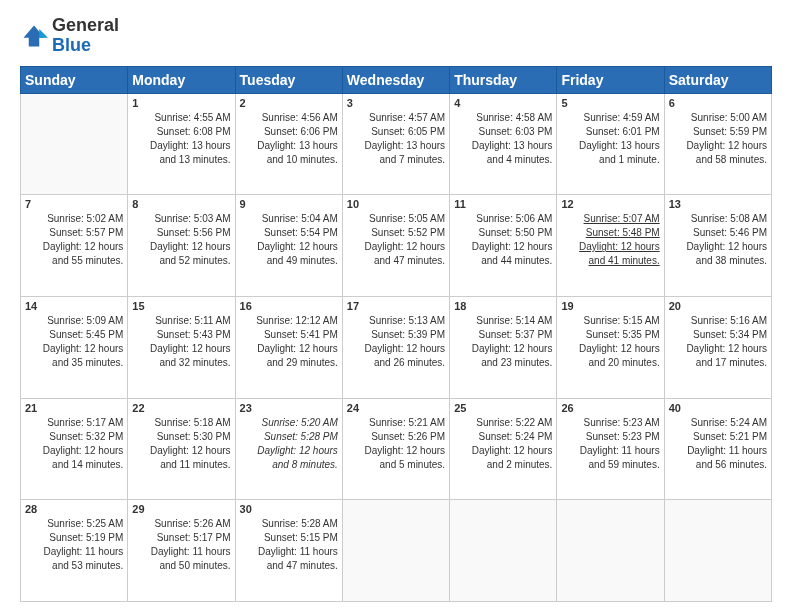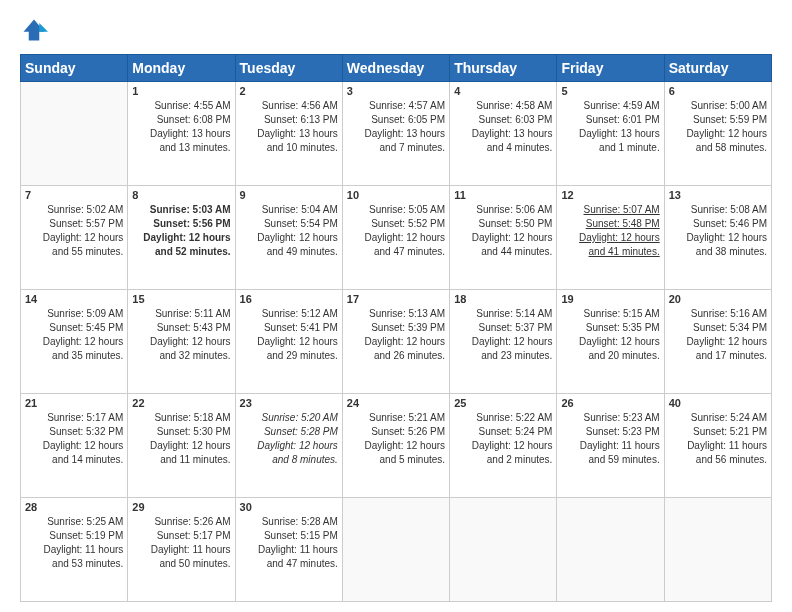--- a/index.html
+++ b/index.html
@@ -96,20 +96,24 @@
 <body>
 
 <div class="page">
   <div class="header">
     <div class="logo">
       <svg class="logo-icon" viewBox="0 0 32 32">
         <rect x="0" y="0" width="32" height="32" fill="none"></rect>
         <polygon points="16,4 28,18 22,18 22,28 10,28 10,18 4,18" fill="#2a6db5"></polygon>
         <polygon points="22,8 32,18 22,18" fill="#1a9ad4"></polygon>
       </svg>
+      <div class="logo-text">
+        <div>General</div>
+        <div class="blue">Blue</div>
+      </div>
     </div>
     <div class="title-block">
       <div class="month-title"></div>
       <div class="location"></div>
     </div>
   </div>
 
   <table class="calendar">
     <thead>
       <tr>
@@ -128,21 +132,21 @@
           <td>
             <span class="day-number">1</span>
             <div class="day-info" style="white-space: pre-line;">Sunrise: 4:55 AM
 Sunset: 6:08 PM
 Daylight: 13 hours
 and 13 minutes.</div>
           </td>
           <td>
             <span class="day-number">2</span>
             <div class="day-info" style="white-space: pre-line;">Sunrise: 4:56 AM
-Sunset: 6:13 PM
+Sunset: 6:06 PM
 Daylight: 13 hours
 and 10 minutes.</div>
           </td>
           <td>
             <span class="day-number">3</span>
             <div class="day-info" style="white-space: pre-line;">Sunrise: 4:57 AM
 Sunset: 6:05 PM
 Daylight: 13 hours
 and 7 minutes.</div>
           </td>
@@ -171,21 +175,21 @@
         <tr>
           <td>
             <span class="day-number">7</span>
             <div class="day-info" style="white-space: pre-line;">Sunrise: 5:02 AM
 Sunset: 5:57 PM
 Daylight: 12 hours
 and 55 minutes.</div>
           </td>
           <td>
             <span class="day-number">8</span>
-            <div class="day-info" style="white-space: pre-line; font-weight: bold;">Sunrise: 5:03 AM
+            <div class="day-info" style="white-space: pre-line;">Sunrise: 5:03 AM
 Sunset: 5:56 PM
 Daylight: 12 hours
 and 52 minutes.</div>
           </td>
           <td>
             <span class="day-number">9</span>
             <div class="day-info" style="white-space: pre-line;">Sunrise: 5:04 AM
 Sunset: 5:54 PM
 Daylight: 12 hours
 and 49 minutes.</div>
@@ -229,21 +233,21 @@
           </td>
           <td>
             <span class="day-number">15</span>
             <div class="day-info" style="white-space: pre-line;">Sunrise: 5:11 AM
 Sunset: 5:43 PM
 Daylight: 12 hours
 and 32 minutes.</div>
           </td>
           <td>
             <span class="day-number">16</span>
-            <div class="day-info" style="white-space: pre-line;">Sunrise: 5:12 AM
+            <div class="day-info" style="white-space: pre-line;">Sunrise: 12:12 AM
 Sunset: 5:41 PM
 Daylight: 12 hours
 and 29 minutes.</div>
           </td>
           <td>
             <span class="day-number">17</span>
             <div class="day-info" style="white-space: pre-line;">Sunrise: 5:13 AM
 Sunset: 5:39 PM
 Daylight: 12 hours
 and 26 minutes.</div>

